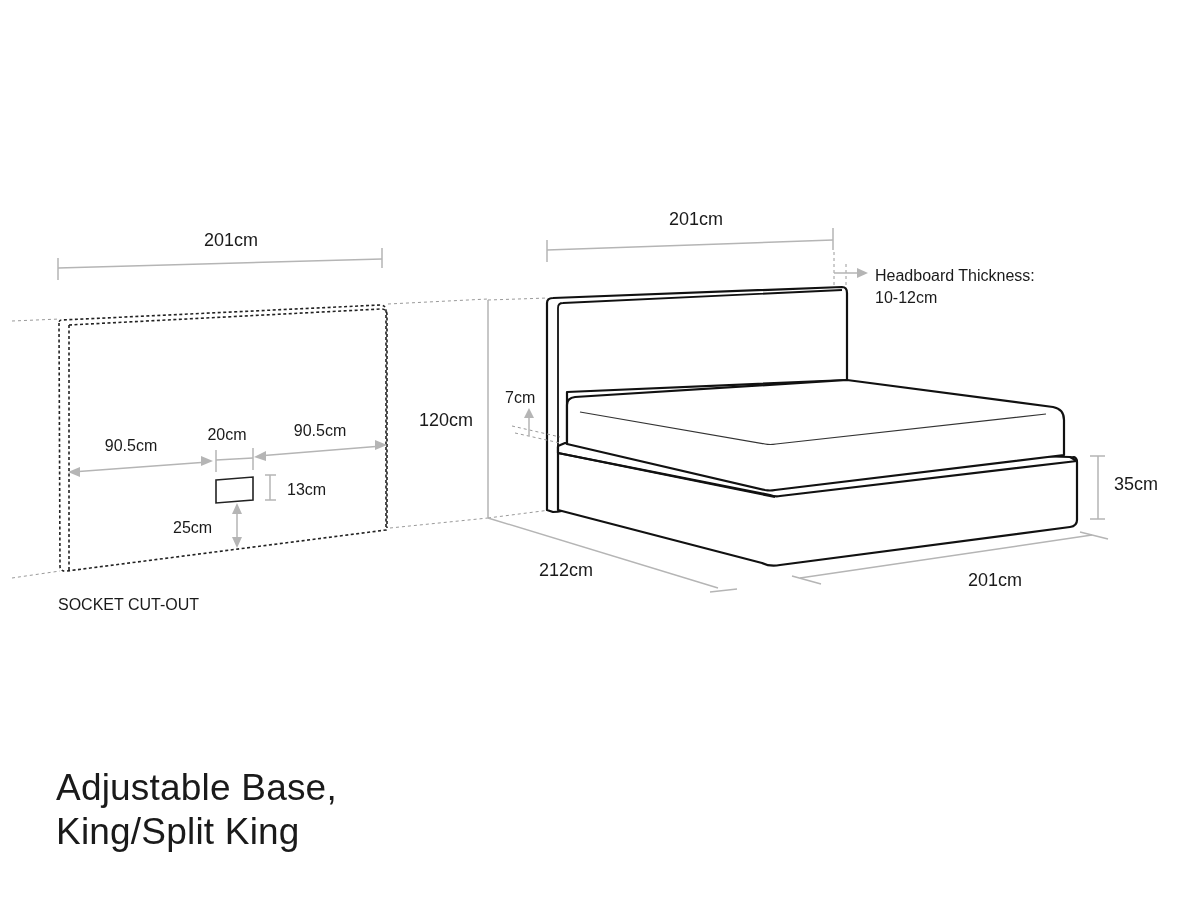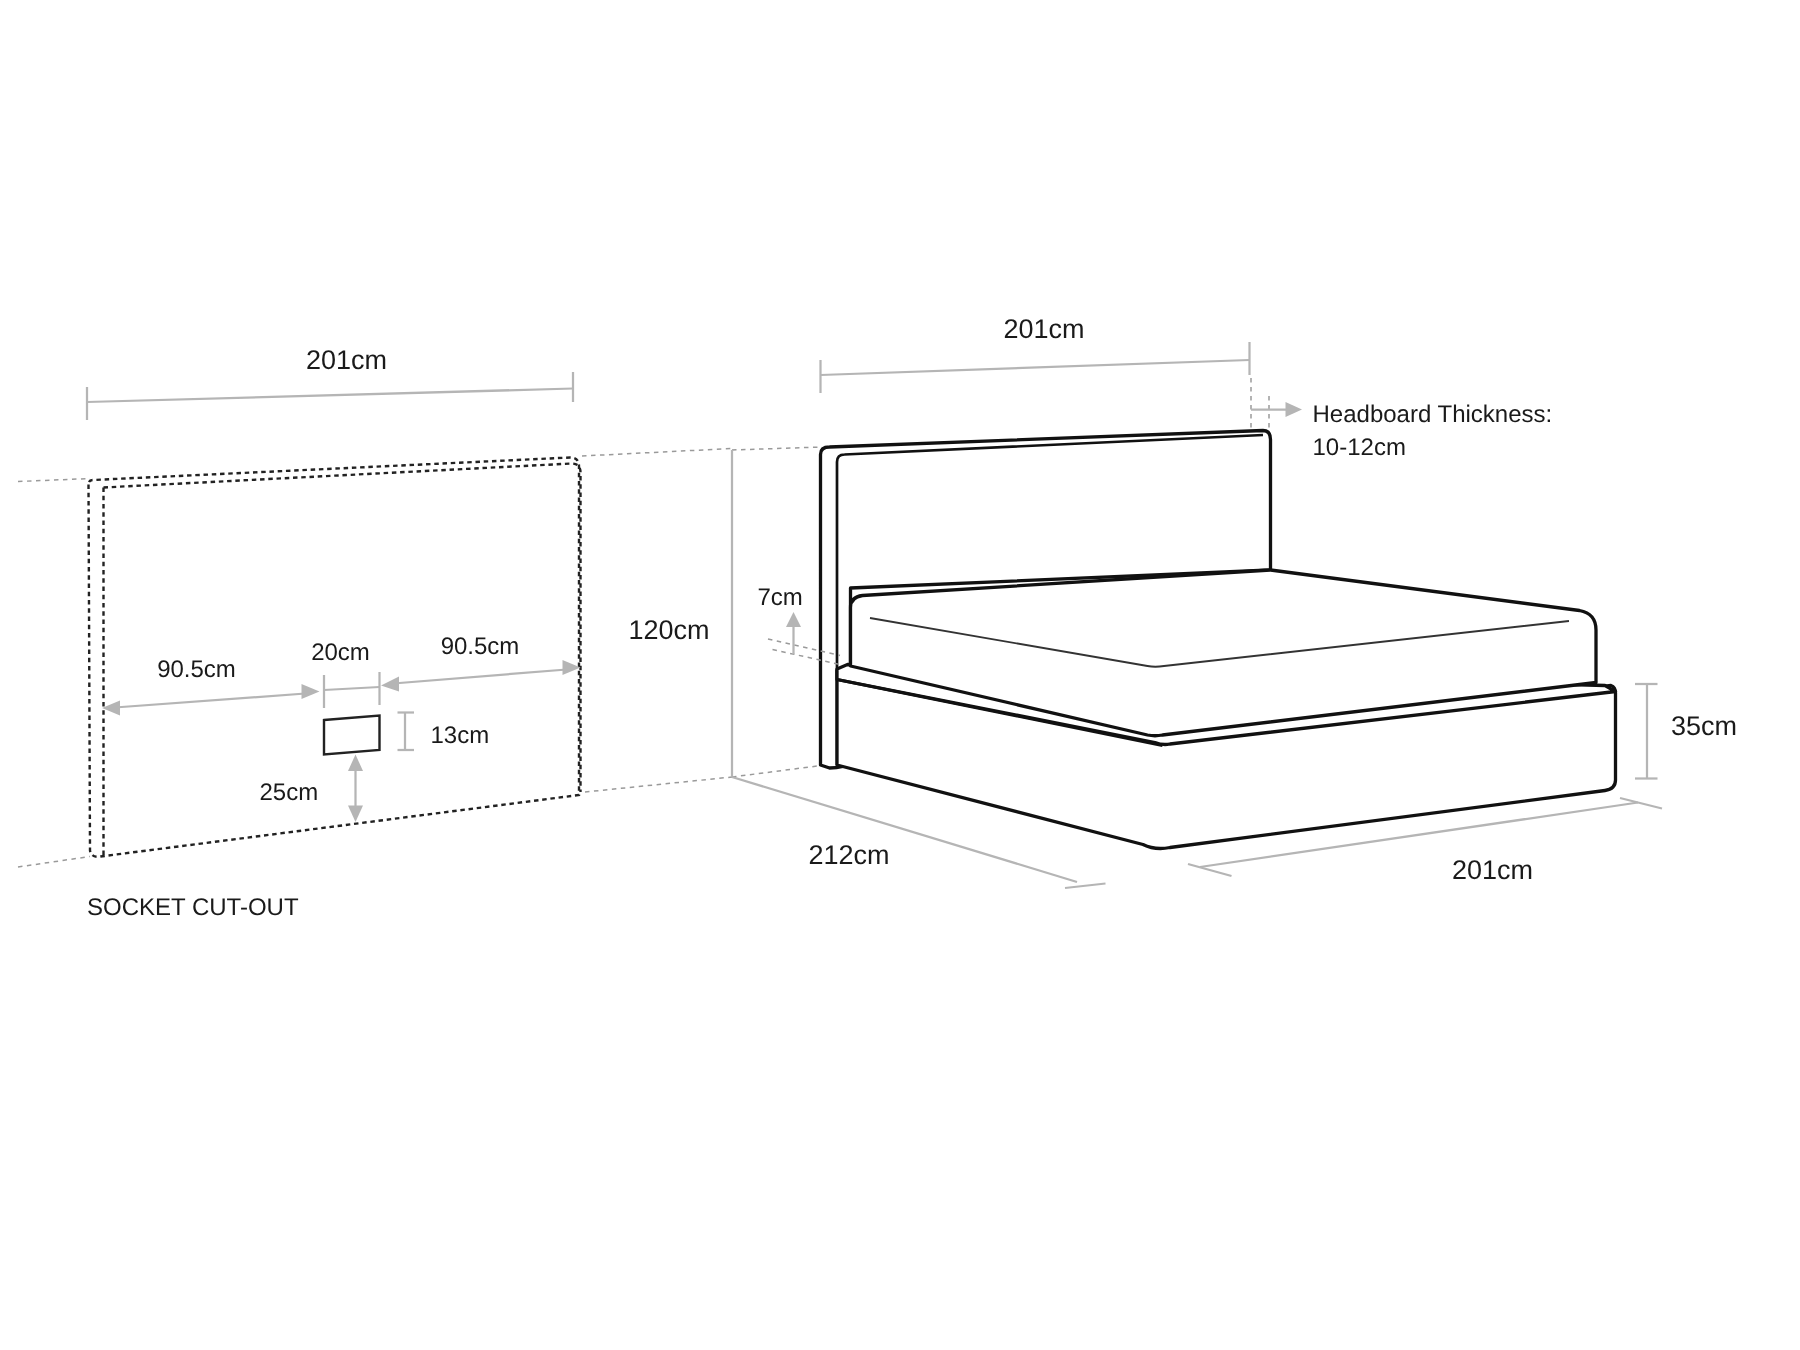--- a/index.html
+++ b/index.html
@@ -132,13 +132,15 @@
     <g>
       <line class="dim" x1="800" y1="578" x2="1092" y2="535"></line>
       <line class="dim" x1="792" y1="576" x2="821" y2="584"></line>
       <line class="dim" x1="1080" y1="532" x2="1108" y2="539"></line>
       <text class="lbl" x="995" y="586" font-size="18" text-anchor="middle">201cm</text>
     </g>
   </g>
 </svg>
 
 <div class="title">
+  <div>Adjustable Base,</div>
+  <div>King/Split King</div>
 </div>
 
 </body></html>

